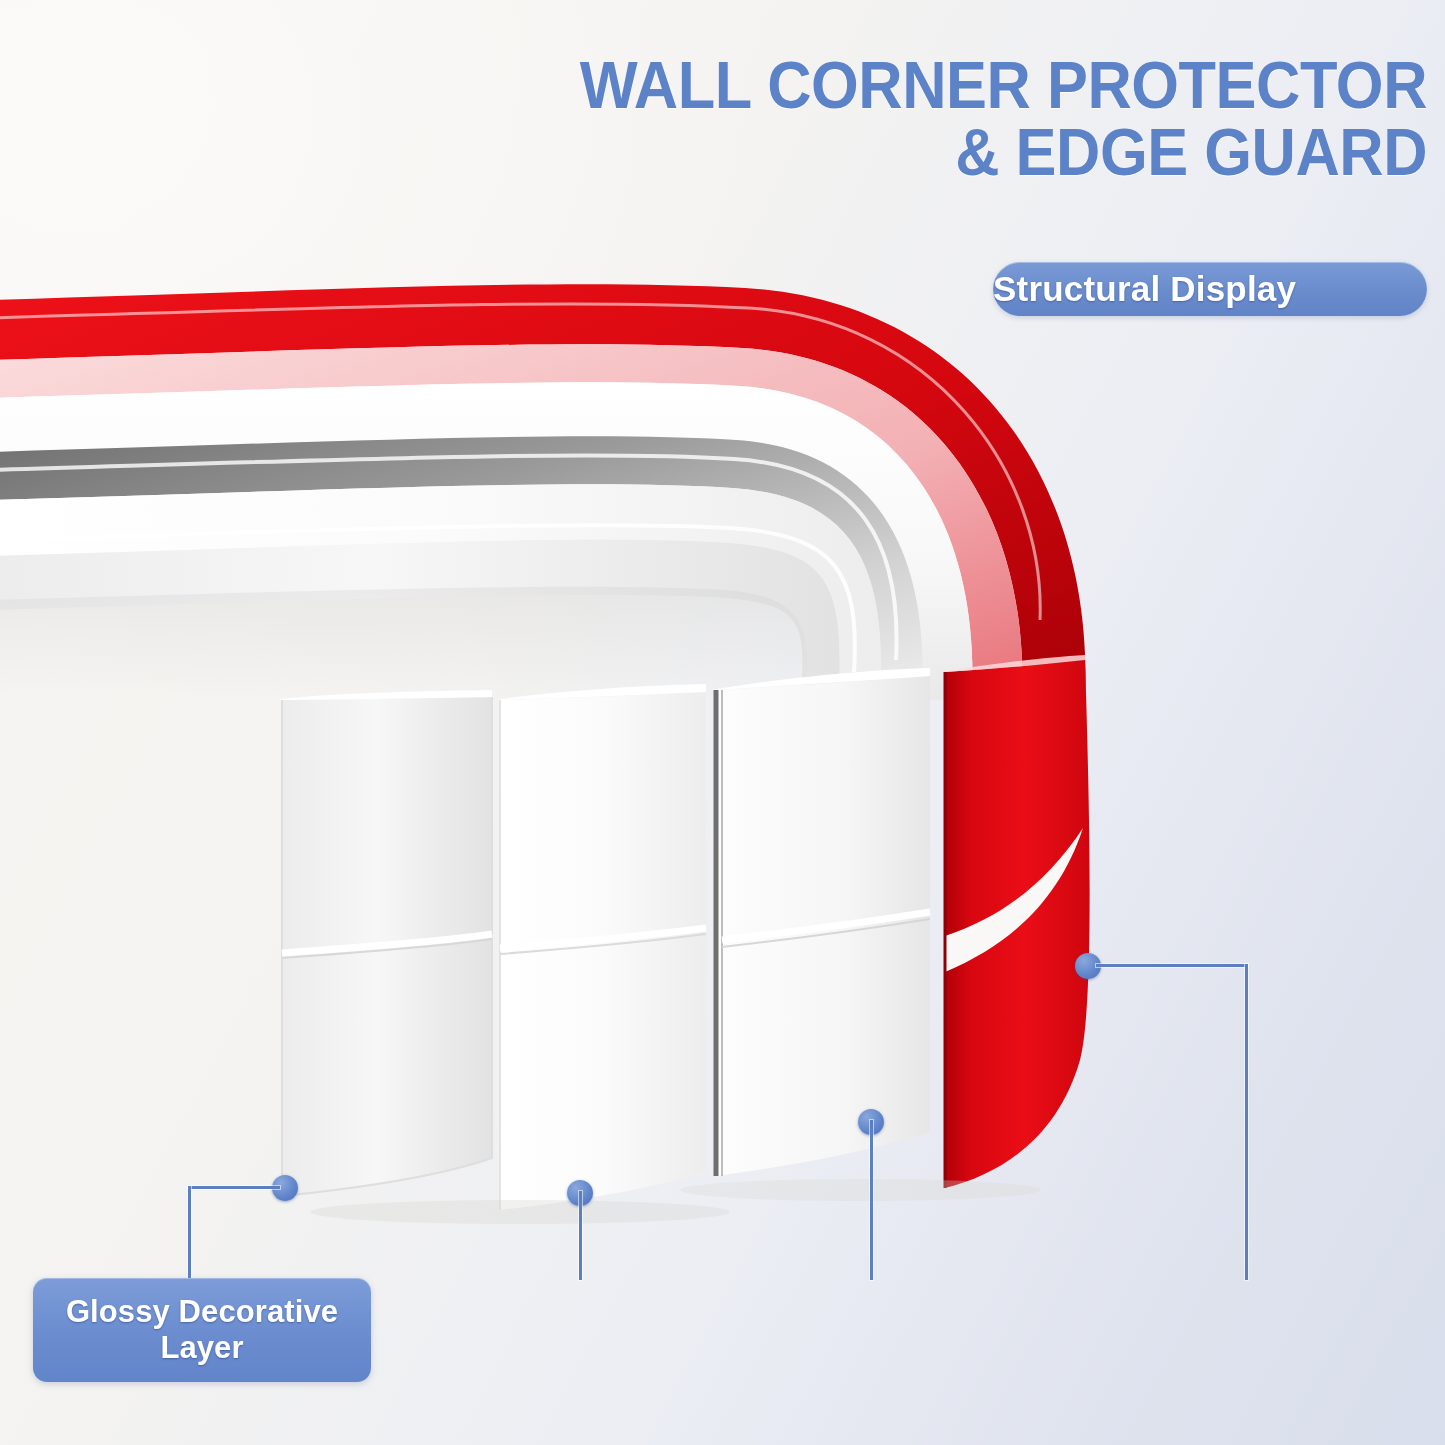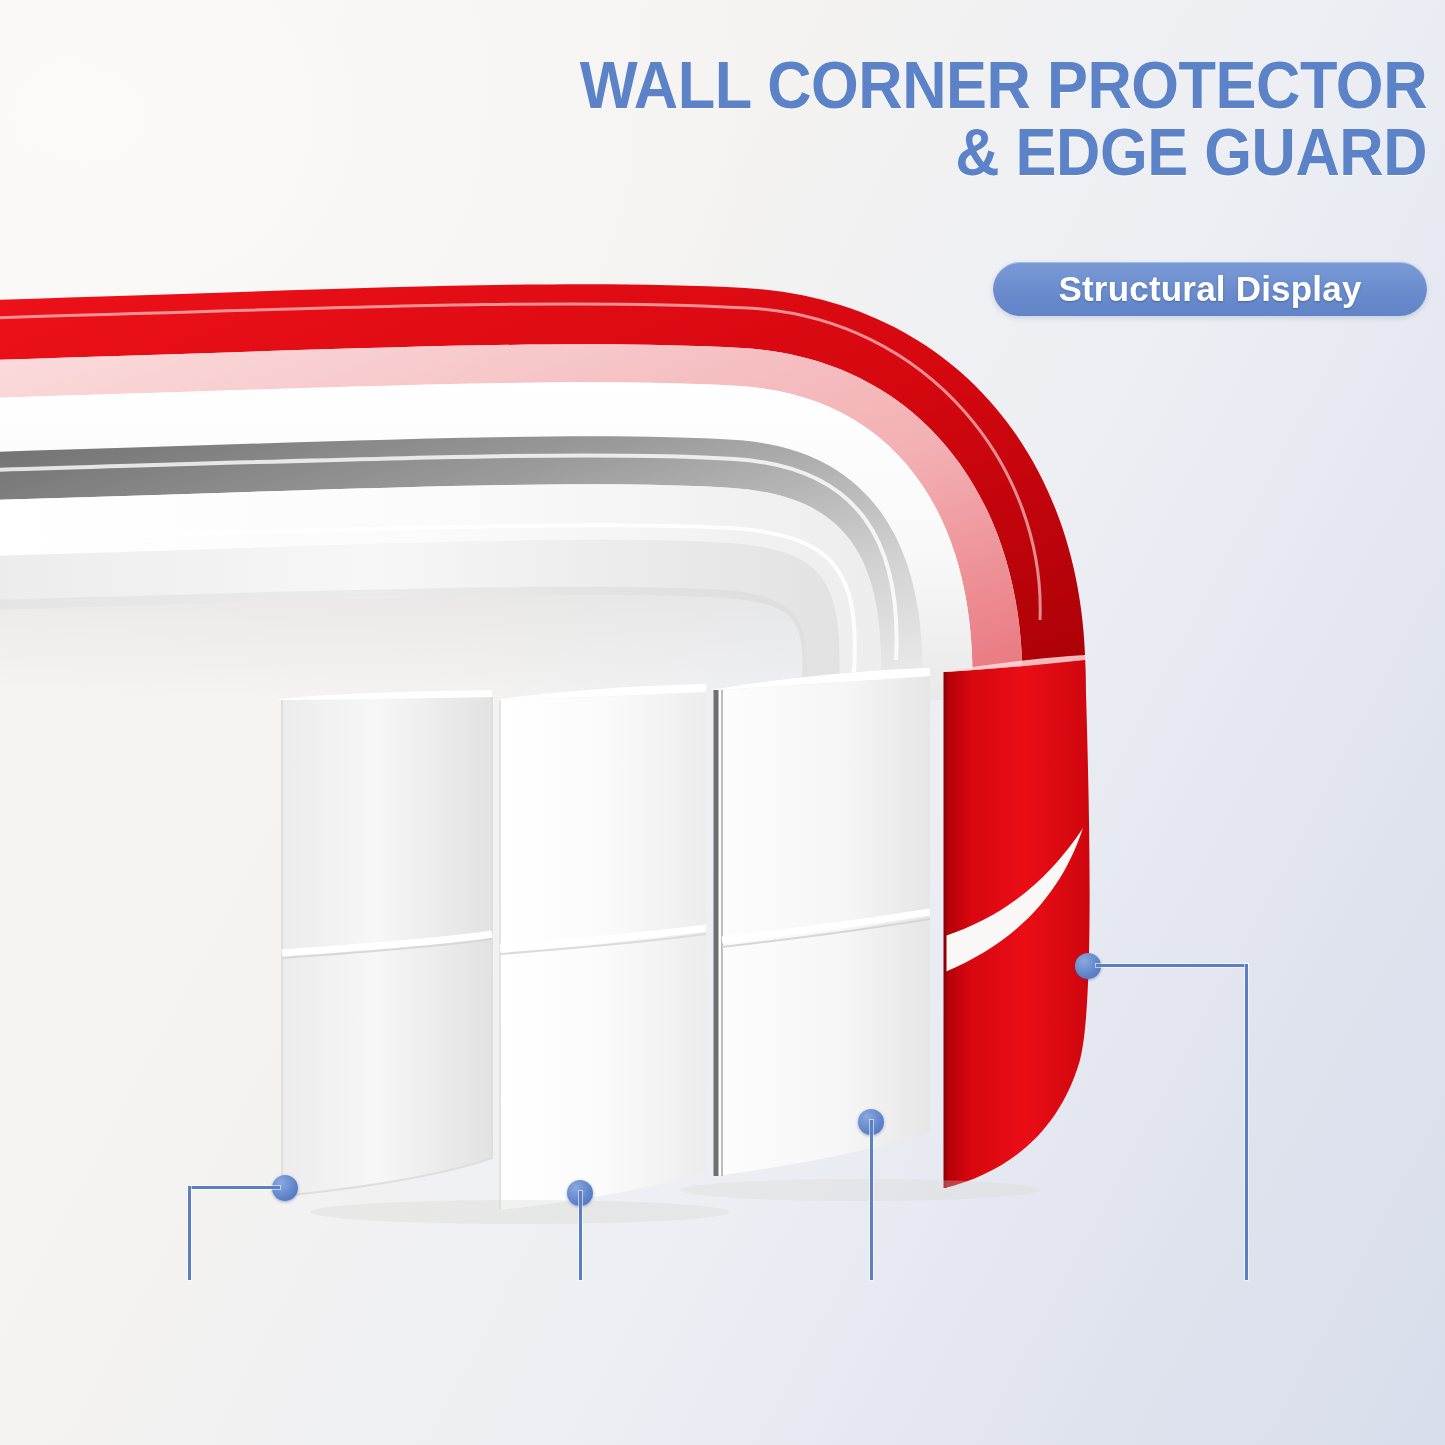--- a/index.html
+++ b/index.html
@@ -31,21 +31,21 @@
     pointer-events:none;
   }
   .headline .l2{display:block;}
 
   
   .badge{
     position:absolute;top:262px;left:993px;width:434px;height:54px;
     background:linear-gradient(180deg,#7a9ad6 0%,#6a8ccd 55%,#6184c8 100%);
     border-radius:27px;
     box-shadow:0 2px 5px rgba(90,110,160,.25), inset 0 1px 0 rgba(255,255,255,.35);
-    display:flex;align-items:center;justify-content:center;
+    display:flex;align-items:center;justify-content:flex-start;
   }
   .badge span{
     color:#ffffff;font-weight:700;font-size:35px;letter-spacing:.2px;
     text-shadow:0 1px 2px rgba(40,60,110,.45);
   }
 
   
   #art{position:absolute;left:0;top:0;width:1445px;height:1445px;}
 
   
@@ -196,20 +196,24 @@
     <span class="l2">&amp; EDGE GUARD</span>
   </div>
 
   <div class="badge">
     <span>Structural Display</span>
   </div>
 
   <div class="dot" style="left:272px;top:1175px;"></div>
   <div class="lead h" style="left:188px;top:1186px;width:92px;"></div>
   <div class="lead v" style="left:188px;top:1186px;height:94px;"></div>
+  <div class="label" style="left:33px;top:1278px;width:338px;">
+    <span>Glossy Decorative
+Layer</span>
+  </div>
 
   <div class="dot" style="left:567px;top:1180px;"></div>
   <div class="lead v" style="left:579px;top:1191px;height:89px;"></div>
 
   <div class="dot" style="left:858px;top:1109px;"></div>
   <div class="lead v" style="left:870px;top:1120px;height:160px;"></div>
 
   <div class="dot" style="left:1075px;top:953px;"></div>
   <div class="lead h" style="left:1096px;top:964px;width:152px;"></div>
   <div class="lead v" style="left:1245px;top:964px;height:316px;"></div>

